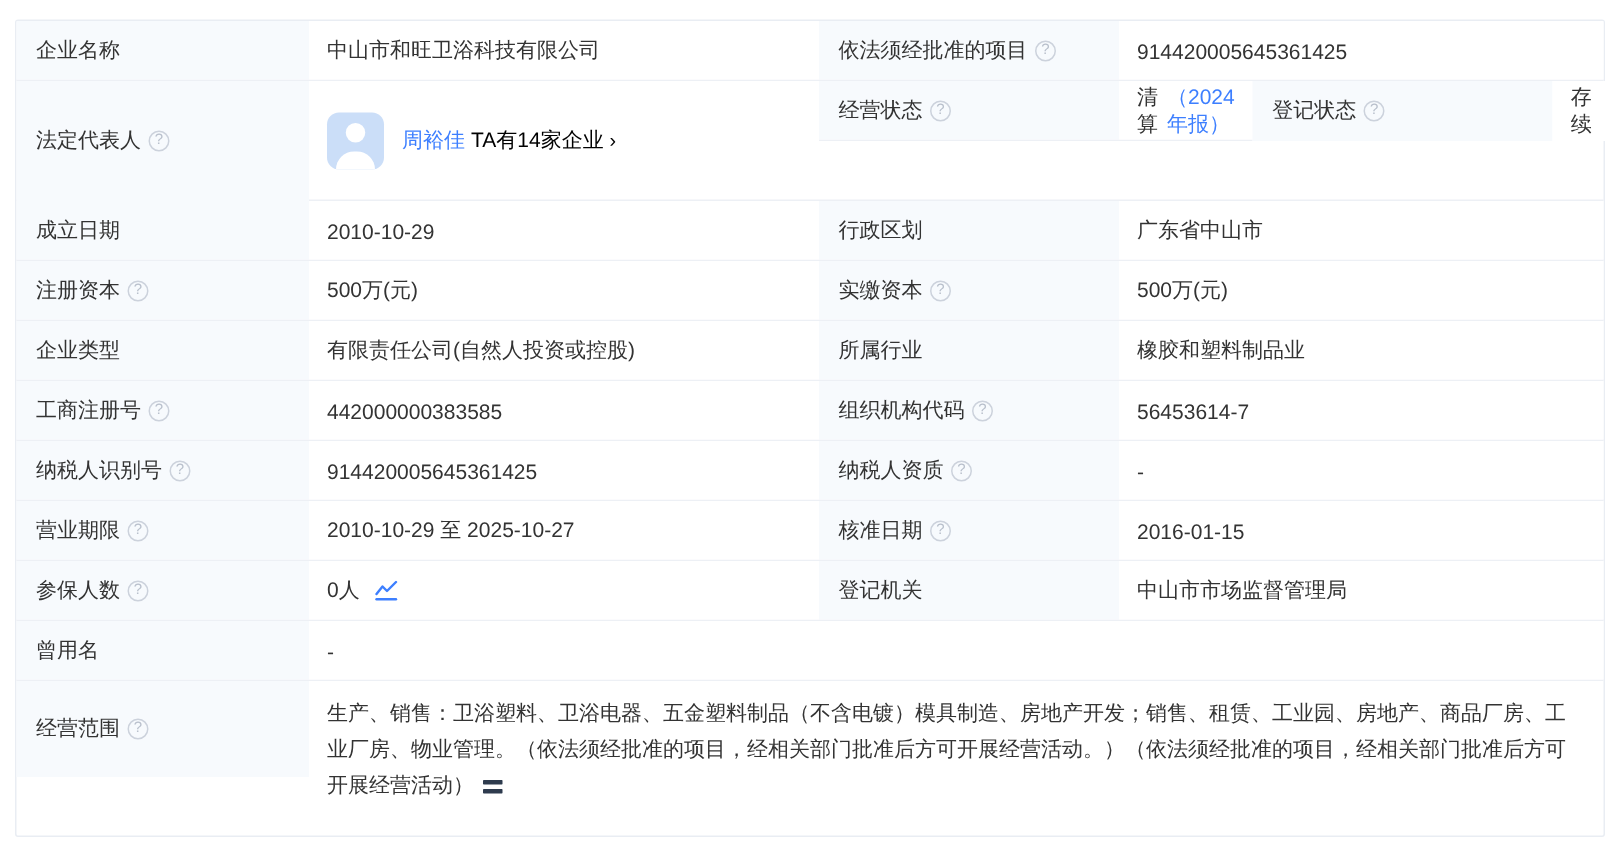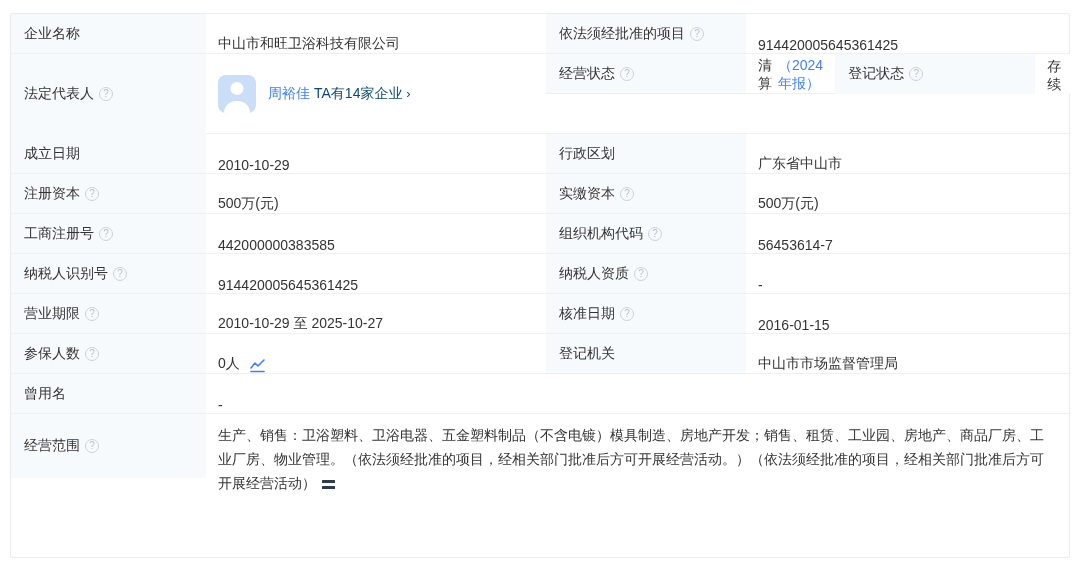--- a/index.html
+++ b/index.html
@@ -16,37 +16,37 @@
   .h80 { height: 80px; }
   .h64 { height: 64px; }
 
   .lc {
     width: 195px; flex: 0 0 195px; background: #f7fafd;
     display: flex; align-items: center; gap: 5px;
     padding: 0 10px 0 13px; color: #333;
   }
   .lc2 { flex: 0 0 200px; width: 200px; }
   .vc {
-    display: flex; align-items: flex-end; gap: 6px;
+    display: flex; align-items: center; gap: 6px;
     padding: 0 12px; background: #fff; color: #333;
   }
   .vc1 { width: 340px; flex: 0 0 340px; }
   .vc2 { flex: 1 1 auto; min-width: 0; }
   .vspan { flex: 1 1 auto; }
 
   .help {
     display: inline-flex; align-items: center; justify-content: center;
     width: 14px; height: 14px; flex: 0 0 14px;
     border: 1px solid #ccd2dc; border-radius: 50%;
     color: #b9c0cc; font-size: 10px; line-height: 1; cursor: pointer;
     user-select: none;
   }
 
   a.link, .link { color: #3d7fff; text-decoration: none; cursor: pointer; }
-  .orange { color: #0c4a6e; cursor: pointer; }
+  .orange { color: #000000; cursor: pointer; }
 
   
   .rep-wrap { display: flex; align-items: center; gap: 12px; padding: 0 12px; width: 340px; flex: 0 0 340px; }
   .avatar {
     width: 38px; height: 38px; border-radius: 8px; background: #cbdef8;
     position: relative; overflow: hidden; flex: 0 0 38px;
   }
   .avatar .head {
     position: absolute; left: 50%; top: 7px; transform: translateX(-50%);
     width: 13px; height: 13px; border-radius: 50%; background: #ffffff;
@@ -160,20 +160,34 @@
     </div>
     <div class="lc lc2">
       <span>实缴资本</span>
       <span class="help">?</span>
     </div>
     <div class="vc vc2">
       <span>500万(元)</span>
     </div>
   </div>
 
+  <div class="row h40">
+    <div class="lc">
+      <span>企业类型</span>
+    </div>
+    <div class="vc vc1">
+      <span>有限责任公司(自然人投资或控股)</span>
+    </div>
+    <div class="lc lc2">
+      <span>所属行业</span>
+    </div>
+    <div class="vc vc2">
+      <span>橡胶和塑料制品业</span>
+    </div>
+  </div>
 
   <div class="row h40">
     <div class="lc">
       <span>工商注册号</span>
       <span class="help">?</span>
     </div>
     <div class="vc vc1">
       <span>442000000383585</span>
     </div>
     <div class="lc lc2">

